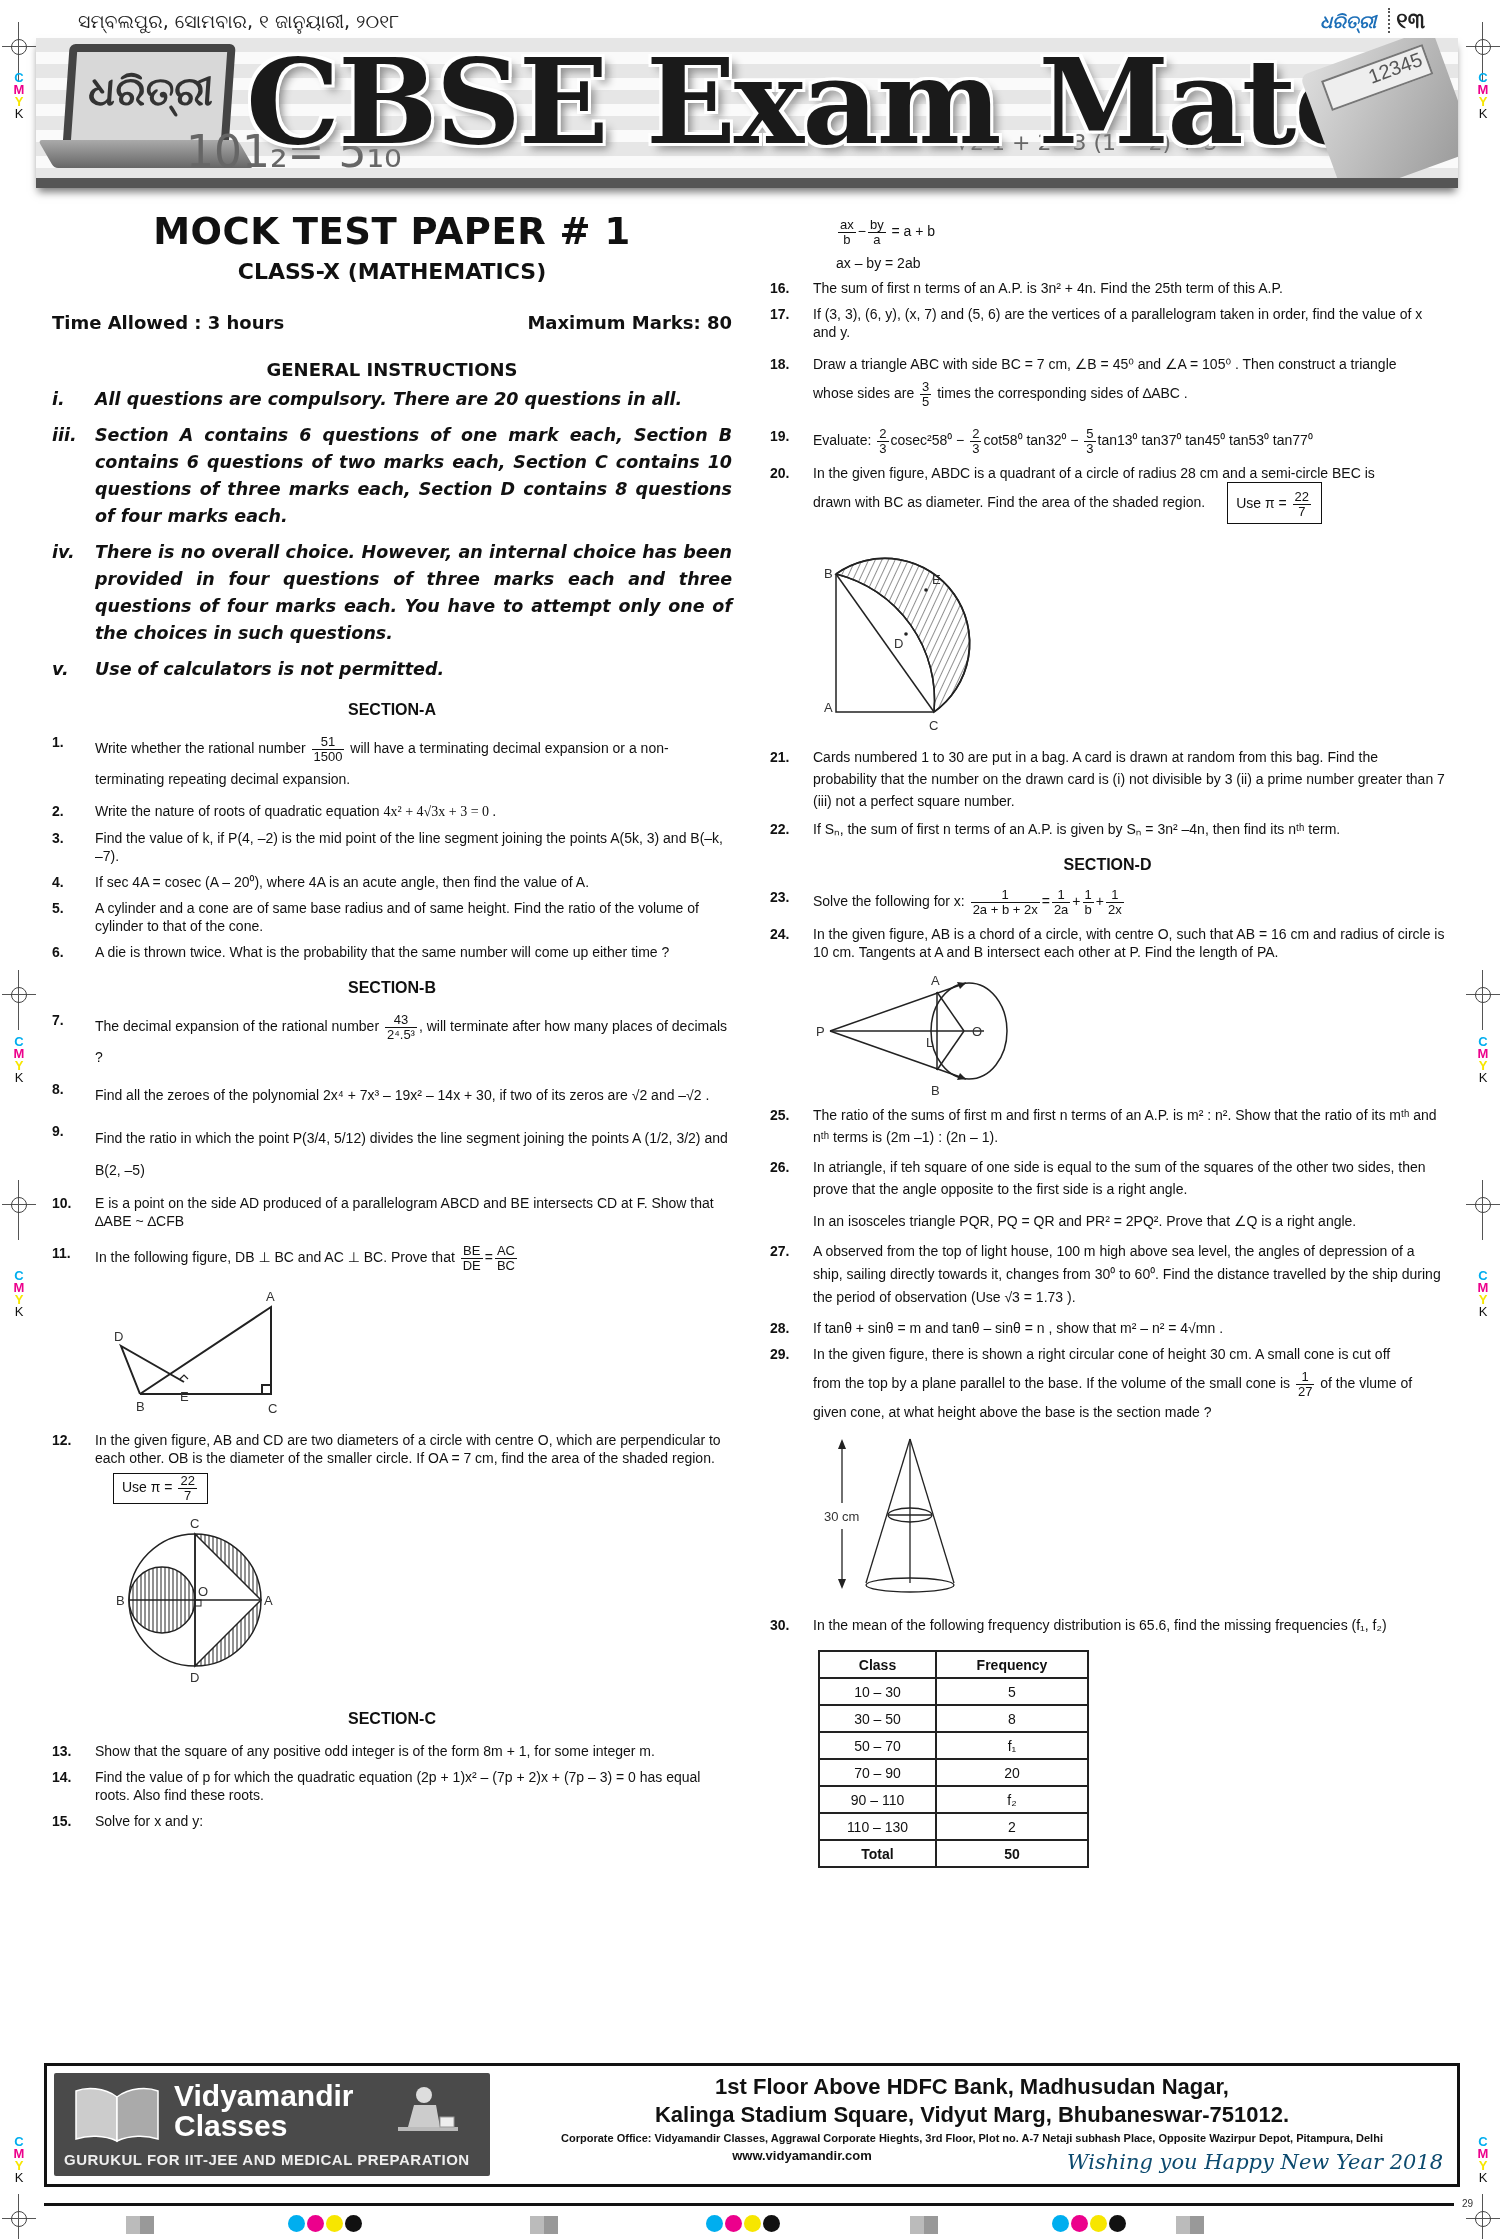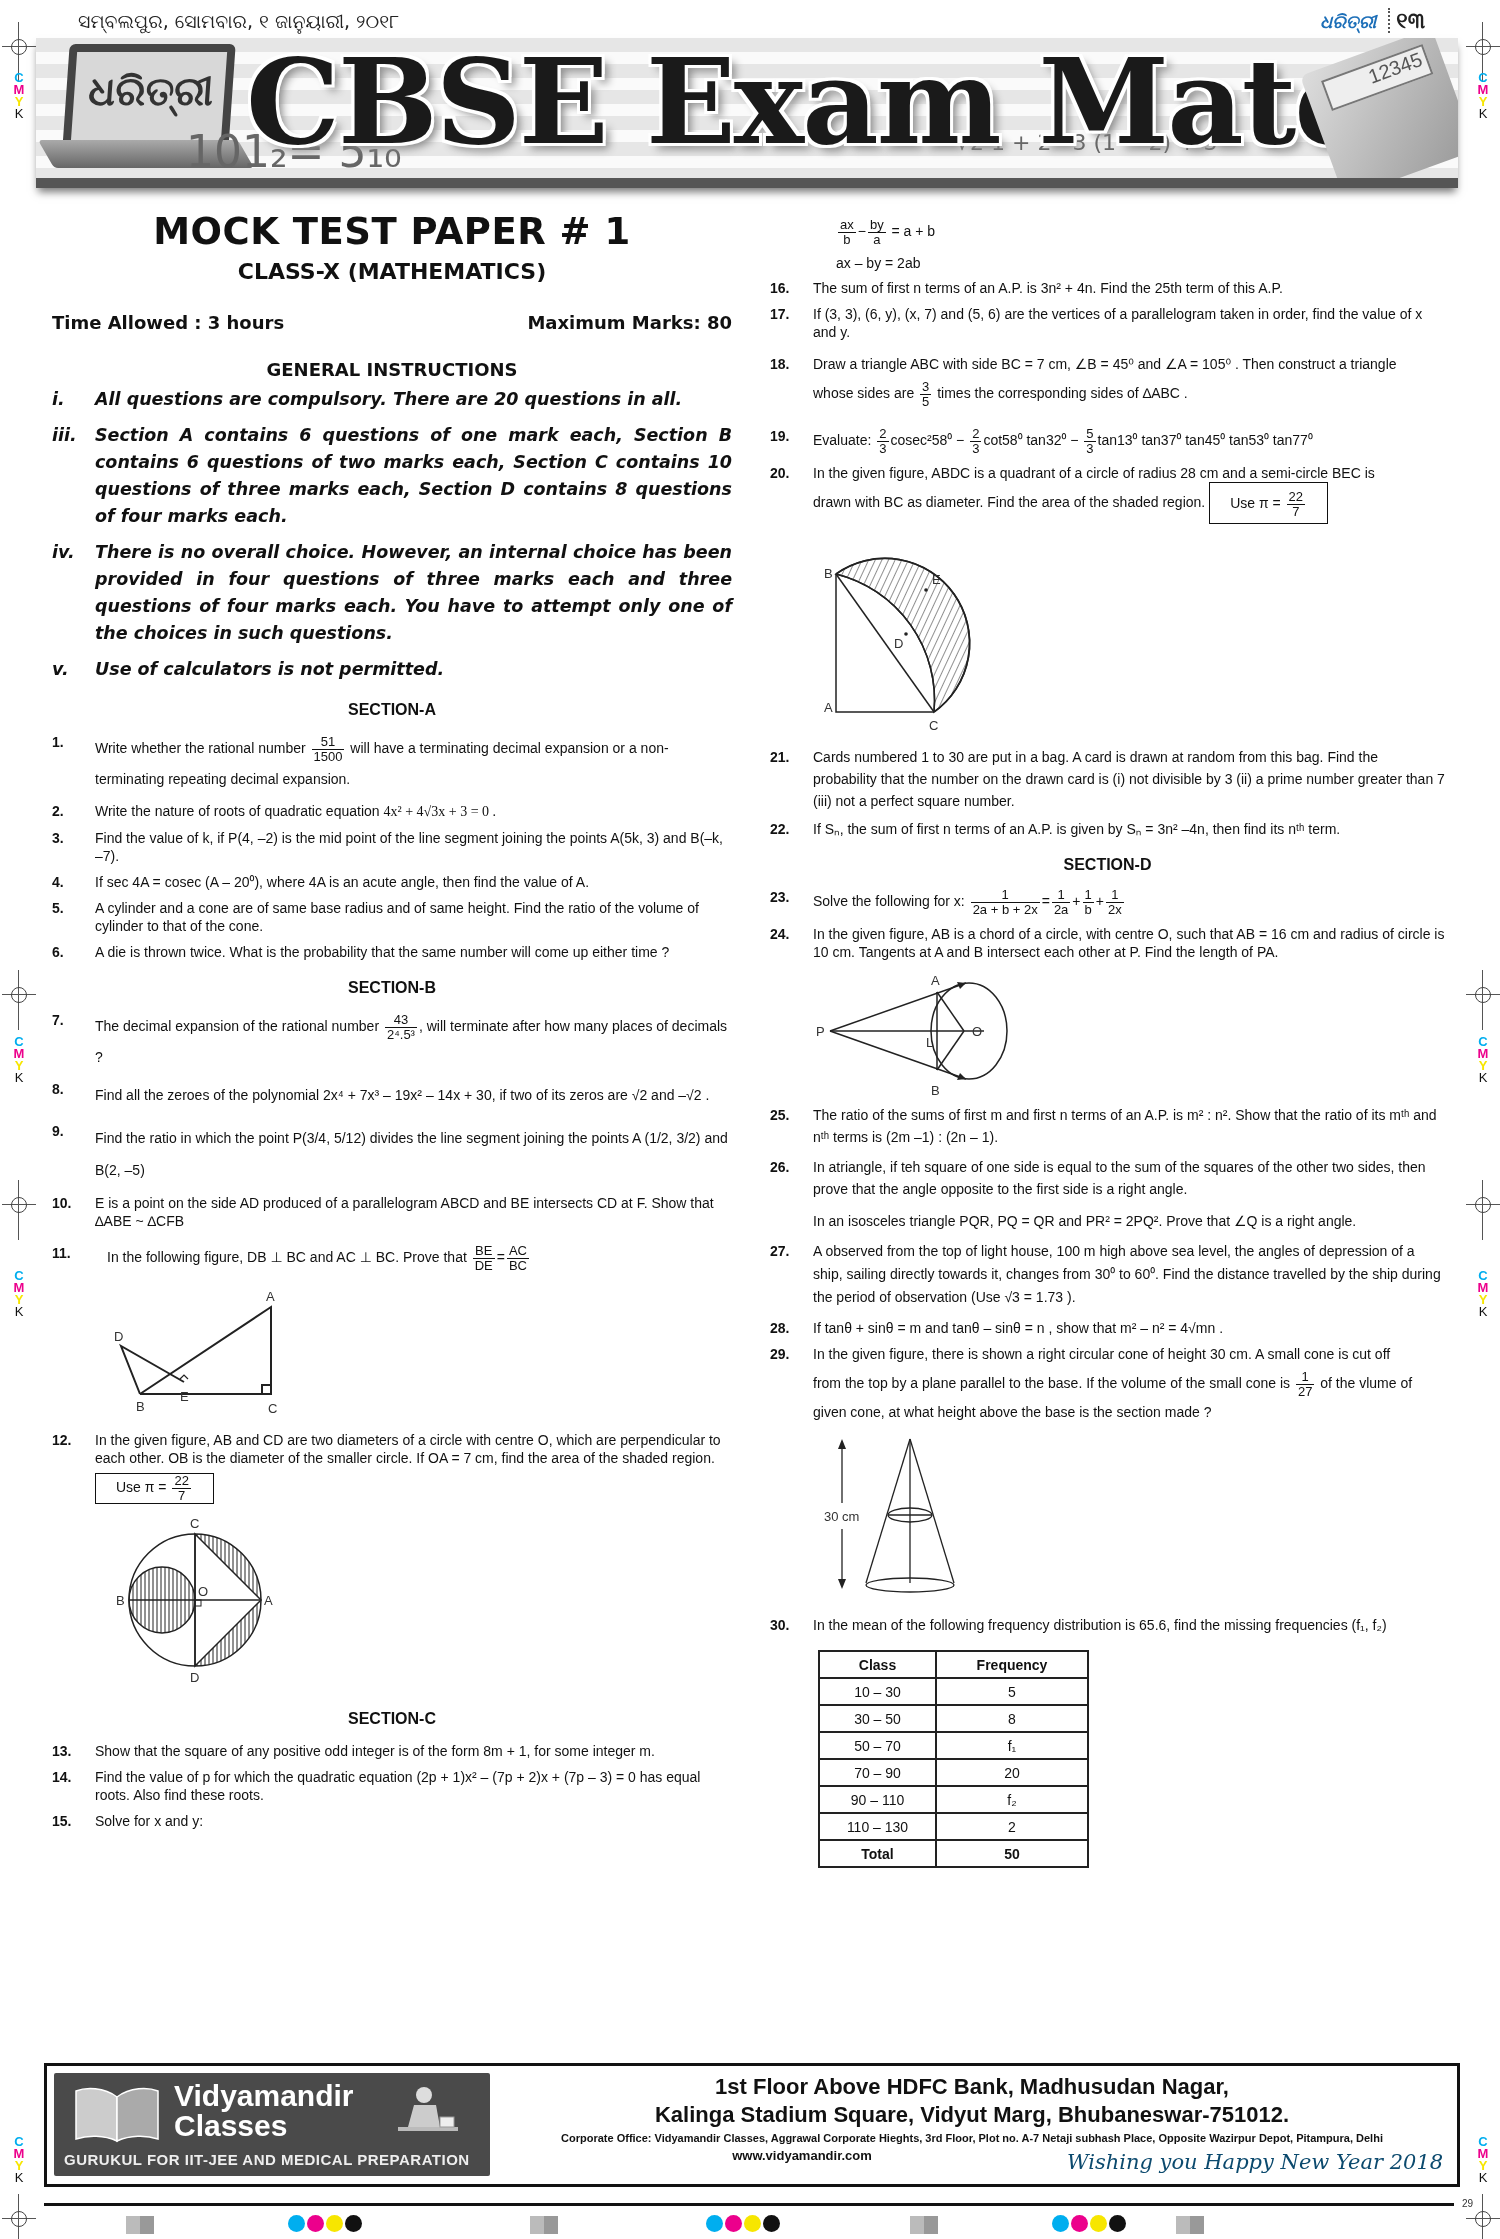--- a/index.html
+++ b/index.html
@@ -43,21 +43,21 @@
   .gi-item .n{width:43px;flex:none;}
   .gi-item .t{flex:1;text-align:justify;}
   .sec{text-align:center;font-weight:bold;font-size:16px;margin:18px 0 14px;}
   .q{display:flex;font-size:14px;line-height:18px;margin-bottom:8px;}
   .q .n{width:43px;flex:none;font-weight:bold;}
   .q .t{flex:1;}
   .q .t .tall{line-height:30px;}
   .frac{display:inline-block;vertical-align:middle;text-align:center;font-size:13px;line-height:14px;margin:0 2px;}
   .frac .nu{display:block;border-bottom:1px solid #111;padding:0 2px;}
   .frac .de{display:block;padding:0 2px;}
-  .brk{display:inline-block;border:1px solid #111;border-left-width:1px;padding:0 20px;vertical-align:middle;}
+  .brk{display:inline-block;border:1px solid #111;border-left-width:1px;padding:0 8px;vertical-align:middle;margin-left:18px;}
   .fig{position:relative;}
   table.freq{border-collapse:collapse;margin-left:48px;font-size:14px;}
   table.freq td,table.freq th{border:2px solid #222;width:115px;height:25px;text-align:center;padding:0;}
   table.freq td.f2,table.freq th.f2{width:150px;}
   table.freq th{font-weight:bold;}
   table.freq tr.total td{font-weight:bold;}
   
   .adbox{left:44px;top:2063px;width:1410px;height:118px;border:3px solid #111;}
   .logo{position:absolute;left:7px;top:7px;width:436px;height:103px;background:#4a4a4a;border-radius:2px;color:#fff;}
   .logo .book{position:absolute;left:18px;top:10px;width:90px;height:60px;}
@@ -256,21 +256,21 @@
       <span class="t" style="line-height:30px;">Find all the zeroes of the polynomial 2x⁴ + 7x³ – 19x² – 14x + 30, if two of its zeros are √2 and –√2 .</span>
     </div>
   <div class="q" style="margin-top:12px;">
       <span class="n">9.</span>
     <span class="t" style="line-height:32px;"><span>Find the ratio in which the point P</span><span>(3/4, 5/12)</span> <span>divides the line segment joining the points A</span> <span>(1/2, 3/2)</span> <span>and B(2, –5)</span></span>
     </div>
   <div class="q">
       <span class="n">10.</span>
       <span class="t">E is a point on the side AD produced of a parallelogram ABCD and BE intersects CD at F. Show that ∆ABE ~ ∆CFB</span>
     </div>
-  <div class="q" style="margin-top:14px;gap:12px;">
+  <div class="q" style="margin-top:14px;">
       <span class="n">11.</span>
     <span class="t"><span>In the following figure,</span> <span>DB ⊥ BC</span> <span>and</span> <span>AC ⊥ BC</span><span>. Prove that</span> <span class="frac"><span class="nu">BE</span><span class="de">DE</span></span>=<span class="frac"><span class="nu">AC</span><span class="de">BC</span></span></span>
     </div>
 
   <div class="fig" style="height:150px;margin-left:44px;">
     <svg width="200" height="150" viewBox="0 0 200 150">
       <g stroke="#222" stroke-width="2" fill="none">
         <polyline points="44,113 175,113 175,26 44,113"></polyline>
         <polyline points="44,113 25,65 88,101"></polyline>
         <rect x="166" y="104" width="9" height="9"></rect>

